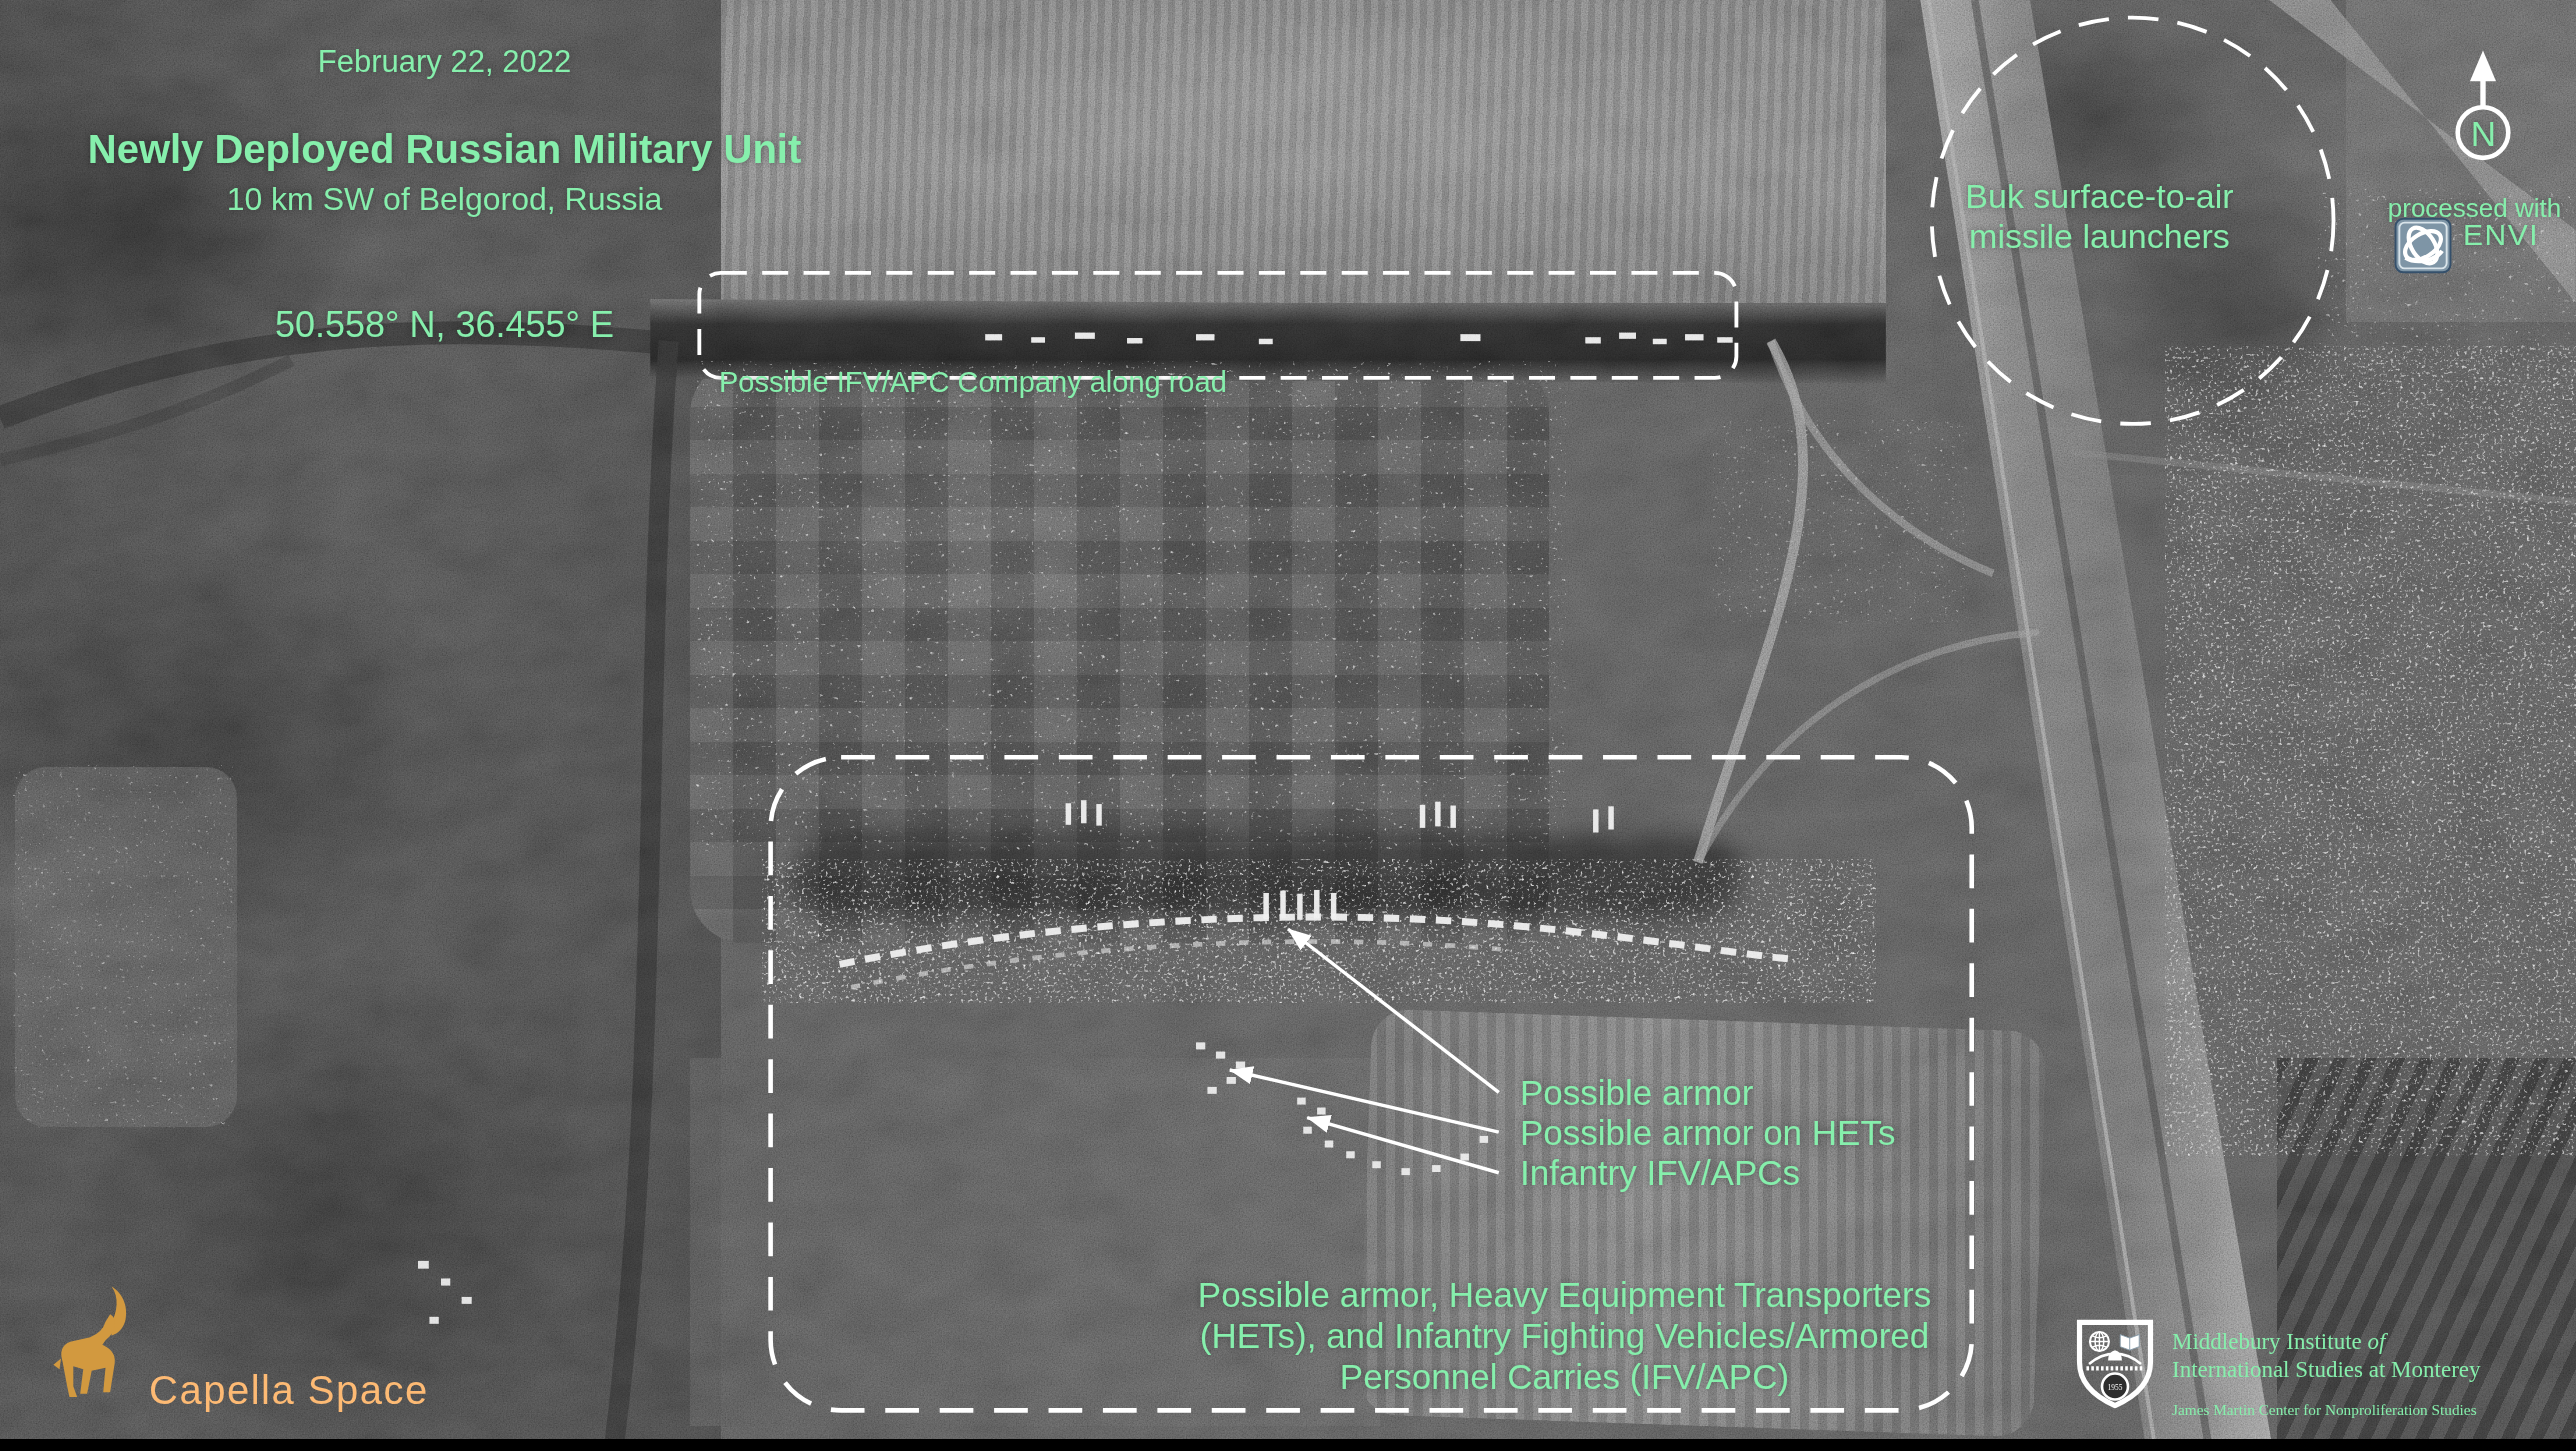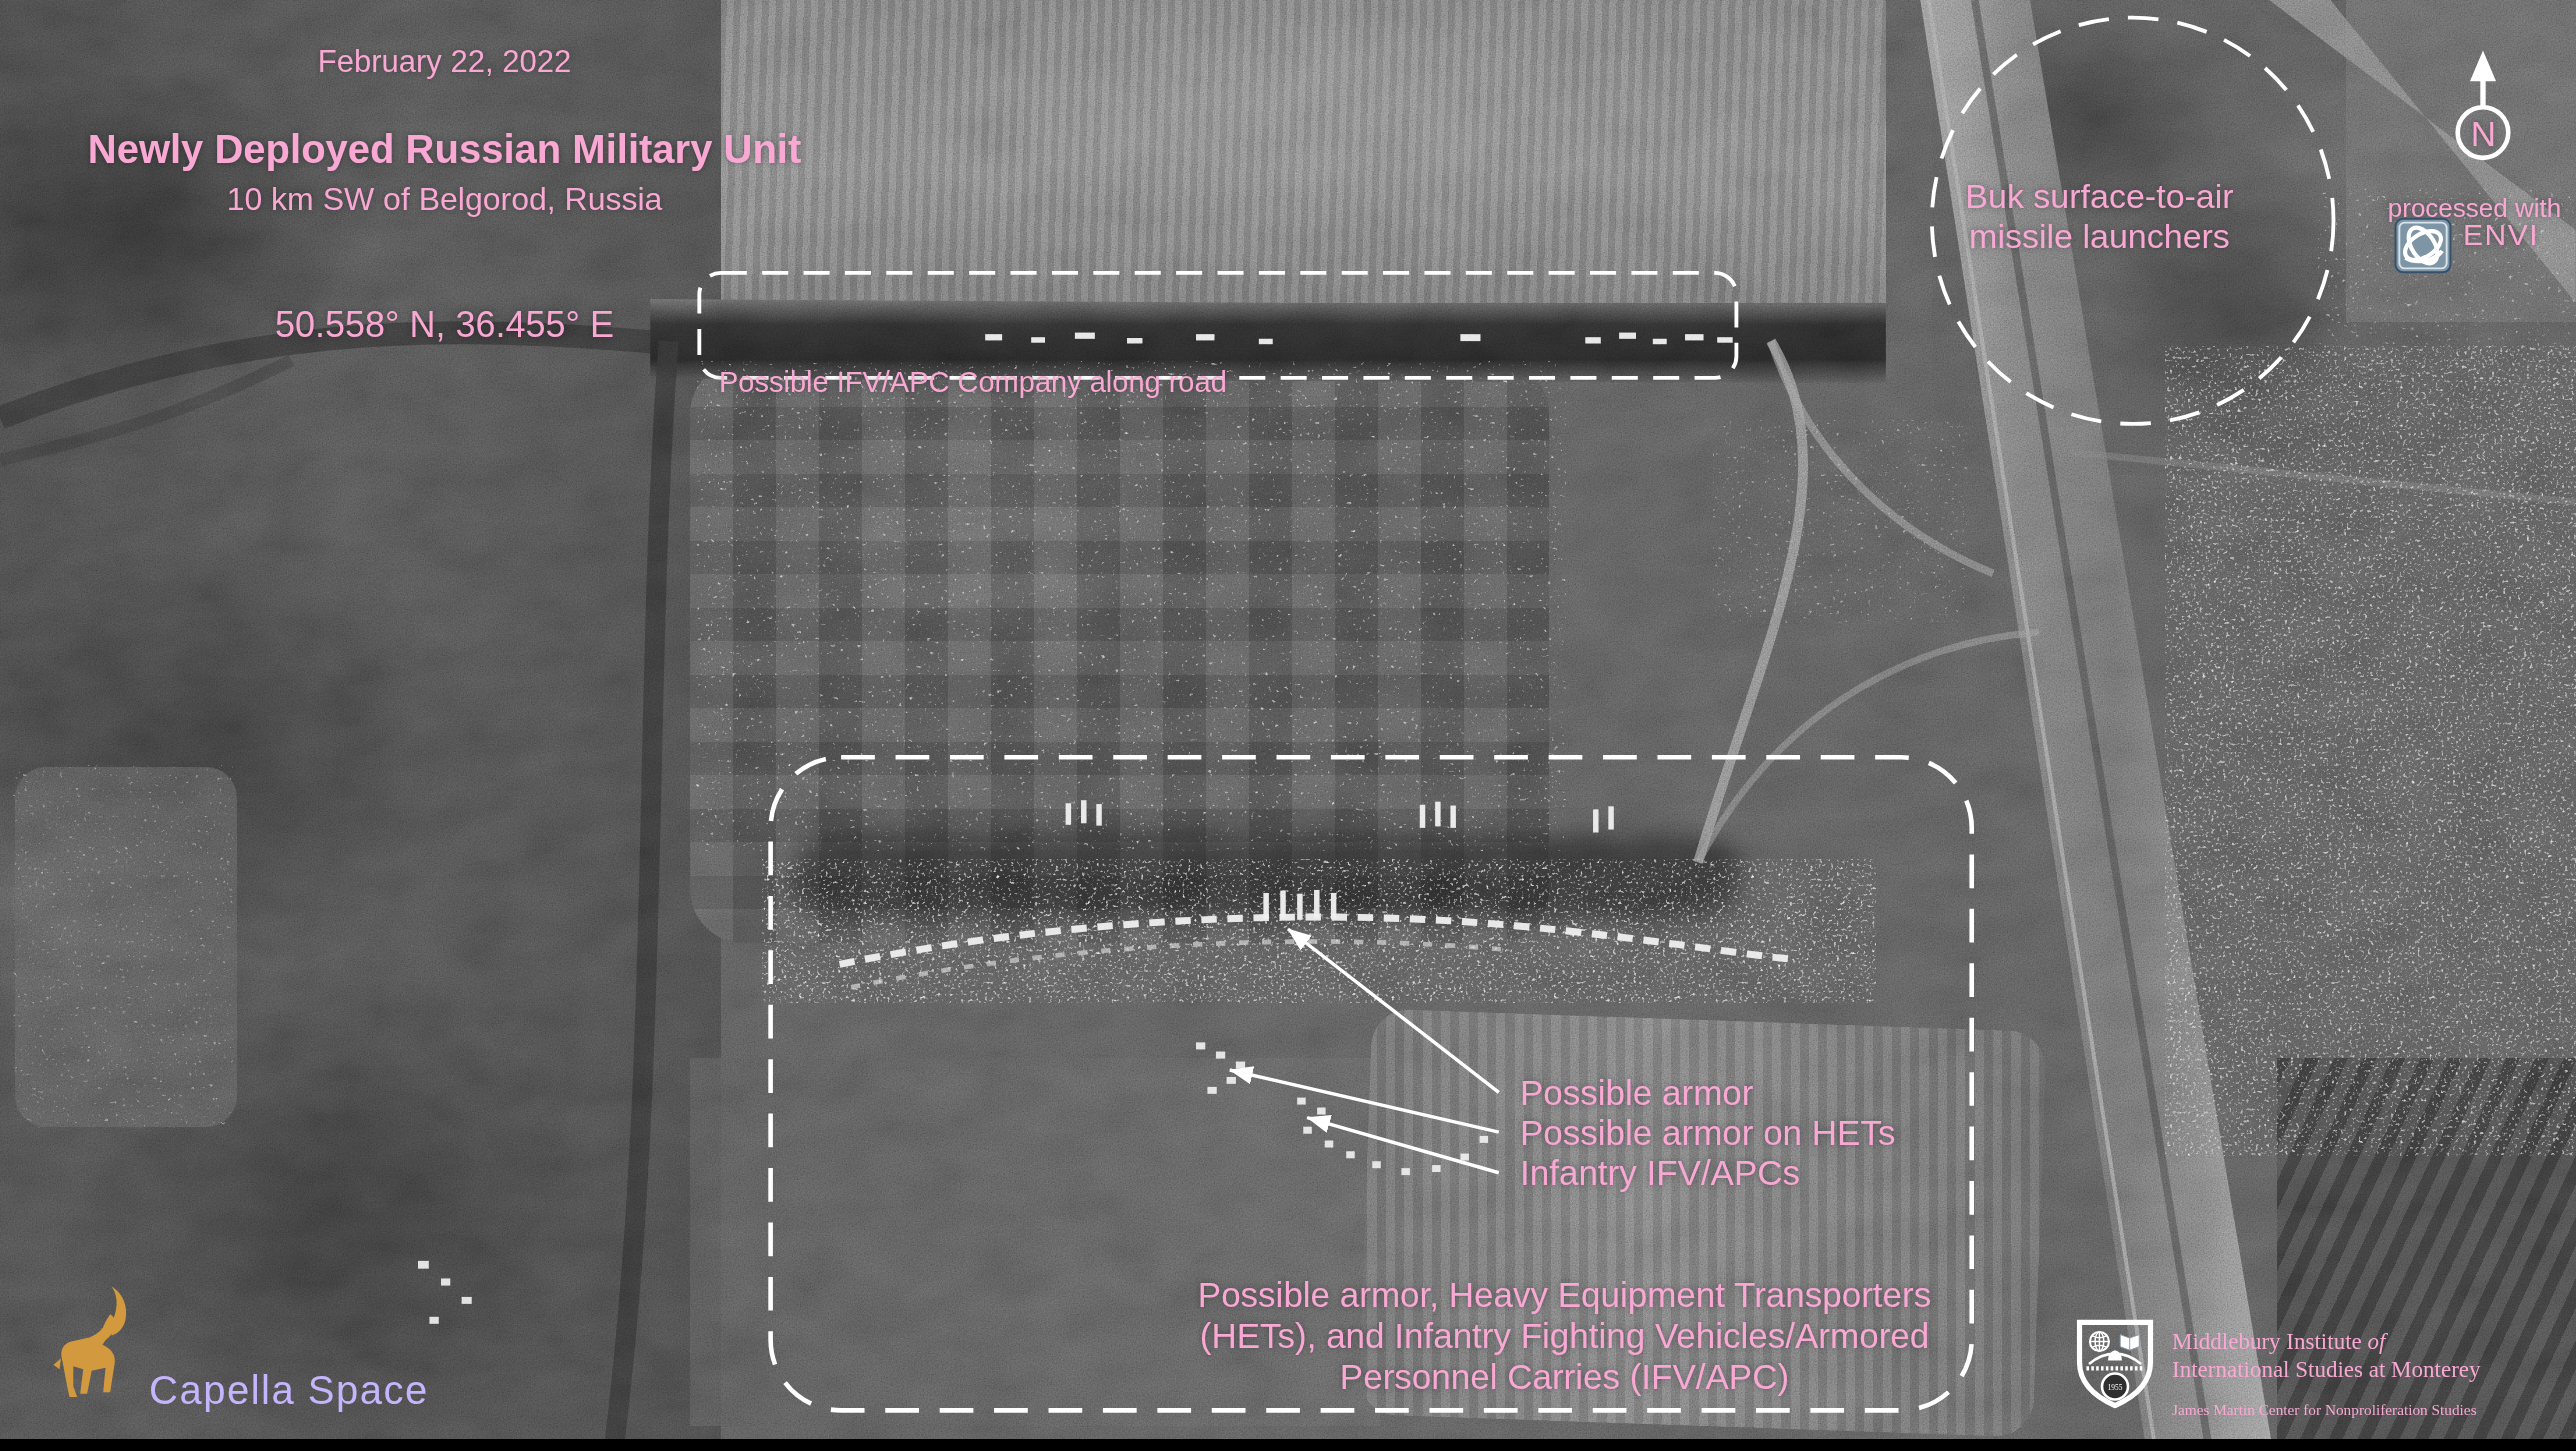--- a/index.html
+++ b/index.html
@@ -41,34 +41,34 @@
       radial-gradient(199px 153px at 30% 25%, rgba(0,0,0,.32), transparent 70%),
       radial-gradient(184px 199px at 55% 65%, rgba(0,0,0,.30), transparent 70%),
       radial-gradient(153px 123px at 75% 30%, rgba(255,255,255,.05), transparent 70%),
       #4d4d4d; border-radius:92px;}
   .se-dark{left:2277px;top:1058px;width:299px;height:393px;
     background:repeating-linear-gradient(115deg,#2e2e2e 0 12.3px,#424242 12.3px 26px);opacity:.9;}
   .ne-field{left:2346px;top:0;width:230px;height:322px;background:#5c5c5c;opacity:.8;}
   .farm-left{left:15.3px;top:767px;width:222px;height:360px;background:#555;opacity:.65;border-radius:31px;}
 
   
-  .ann{position:absolute;color:#f9a8d4;text-shadow:0 0 6.1px rgba(0,0,0,.35);}
+  .ann{position:absolute;color:#86efac;text-shadow:0 0 6.1px rgba(0,0,0,.35);}
   .hdr-col{left:61px;width:767px;text-align:center;}
   .date{top:44px;font-size:31px;}
   .title{top:127px;font-size:40px;font-weight:700;}
   .subtitle{top:181px;font-size:32px;}
   .coords{top:304px;font-size:36px;}
   .roadlabel{left:719px;top:331px;font-size:29px;margin-top:35px;}
   .buklabel{left:1923px;top:176px;width:353px;text-align:center;font-size:34px;line-height:40px;}
   .processed{left:2375px;top:193px;width:199px;text-align:center;font-size:26px;}
   .envi-word{left:2463px;top:218px;font-size:30px;letter-spacing:1.5px;}
   .north-n{left:2458px;top:112px;width:51px;height:43px;text-align:center;font-size:35px;line-height:43px;}
   .pointer-labels{left:1520px;top:1073px;font-size:35px;line-height:40px;}
   .assembly{left:1112px;top:1274px;width:905px;text-align:center;font-size:35px;line-height:41px;}
-  .capella-word{left:149px;top:1368px;font-size:40px;letter-spacing:1.5px;color:#c4b5fd;text-shadow:none;}
+  .capella-word{left:149px;top:1368px;font-size:40px;letter-spacing:1.5px;color:#fdba74;text-shadow:none;}
   .mid-text{left:2172px;top:1328px;font-family:"Liberation Serif", serif;text-shadow:none;}
   .mid-l12{font-size:23px;line-height:28px;}
   .mid-l3{font-size:15.3px;margin-top:17px;}
   .blackbar{position:absolute;left:0;top:1439px;width:2576px;height:12.3px;background:#000;}
   svg.layer{position:absolute;left:0;top:0;}
 </style>
 </head>
 <body>
 
 <div class="stage">

